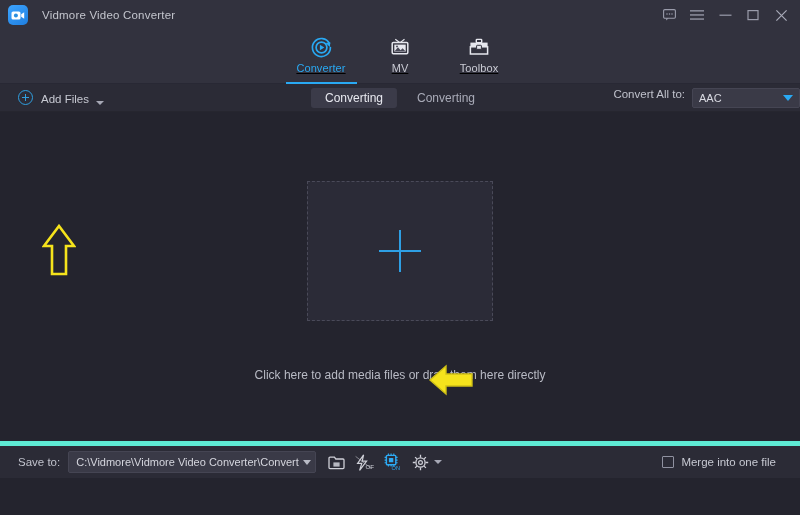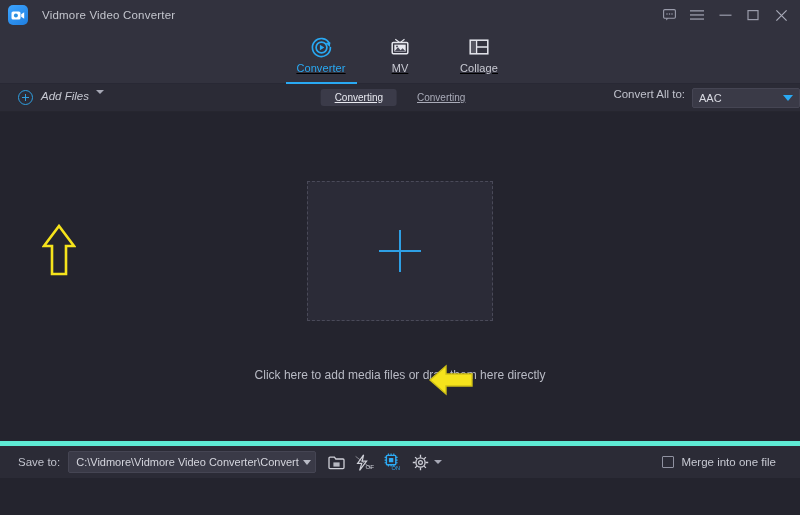--- a/index.html
+++ b/index.html
@@ -104,24 +104,23 @@
   .toolbar {
     height: 28px;
     flex: 0 0 28px;
     background: #2b2b36;
     display: flex;
     align-items: center;
     position: relative;
     border-bottom: 1px solid #26262f;
   }
   .addfiles {
-    display: flex; align-items: flex-start;
+    display: flex; align-items: flex-end;
     margin-left: 18px;
     cursor: pointer;
-    font-style: italic;
   }
   .plus-circle {
     width: 15px; height: 15px;
     border-radius: 50%;
     border: 1.4px solid #2f9fe0;
     display: flex; align-items: center; justify-content: center;
     position: relative;
     flex: 0 0 15px;
   }
   .plus-circle::before, .plus-circle::after {
@@ -144,27 +143,26 @@
 
   .seg-wrap {
     position: absolute;
     left: 50%;
     transform: translateX(-50%);
     display: flex;
     align-items: center;
     gap: 6px;
   }
   .seg {
-    font-size: 10px;
+    font-size: 12px;
     color: #a9abb8;
     padding: 3px 14px;
     border-radius: 3px;
     cursor: pointer;
     white-space: nowrap;
-    text-decoration: underline;
   }
   .seg.active {
     background: #3b3b49;
     color: #e8e9f0;
   }
 
   .convert-all-to {
     position: absolute;
     right: 0;
     display: flex;
@@ -395,31 +393,32 @@
             <path d="M6.3 3.2 L10.6 6.4 M15.5 3.2 L11.4 6.4" stroke="#e6e7ee" stroke-width="1.2" fill="none"></path>
             <rect x="3.2" y="6.4" width="15.6" height="11.4" rx="1.2" fill="none" stroke="#e6e7ee" stroke-width="1.5"></rect>
             <rect x="5.3" y="8.6" width="11.4" height="7" fill="#e6e7ee"></rect>
             <path d="M5.6 15.2 L9 11.2 L11.6 14.2 L13.6 12.2 L16.4 15.2 Z" fill="#4a4a57"></path>
             <circle cx="8" cy="10.4" r="0.95" fill="#4a4a57"></circle>
           </svg>
         </div>
         <div class="tlabel">MV</div>
       </div>
 
+
       <div class="tab">
         <div class="tico">
-          <svg width="22" height="20" viewBox="0 0 22 20">
-            <rect x="2.2" y="3.2" width="17.6" height="13.6" fill="none" stroke="#e6e7ee" stroke-width="1.5"></rect>
-            <rect x="2.2" y="3.2" width="6.4" height="13.6" fill="#e6e7ee" opacity="0.2"></rect>
-            <path d="M8.6 3.2 L8.6 16.8 M8.6 10 L19.8 10" stroke="#e6e7ee" stroke-width="1.3"></path>
+          <svg width="22" height="21" viewBox="0 0 22 21">
+            <rect x="8.3" y="2.4" width="5.4" height="3.2" rx="0.7" fill="none" stroke="#e6e7ee" stroke-width="1.4"></rect>
+            <rect x="2.4" y="5.6" width="17.2" height="4.2" fill="#e6e7ee"></rect>
+            <rect x="2.4" y="9.8" width="17.2" height="7.2" fill="none" stroke="#e6e7ee" stroke-width="1.5"></rect>
+            <rect x="8.6" y="8.3" width="4.8" height="4" rx="0.6" fill="#e6e7ee" stroke="#32323e" stroke-width="1"></rect>
           </svg>
         </div>
-        <div class="tlabel">Collage</div>
-      </div>
-
+        <div class="tlabel">Toolbox</div>
+      </div>
 
     </div>
   </div>
 
   <div class="toolbar">
     <div class="addfiles">
       <div class="plus-circle"></div>
       <div class="lbl">Add Files</div>
       <div class="caret-gray"></div>
     </div>

